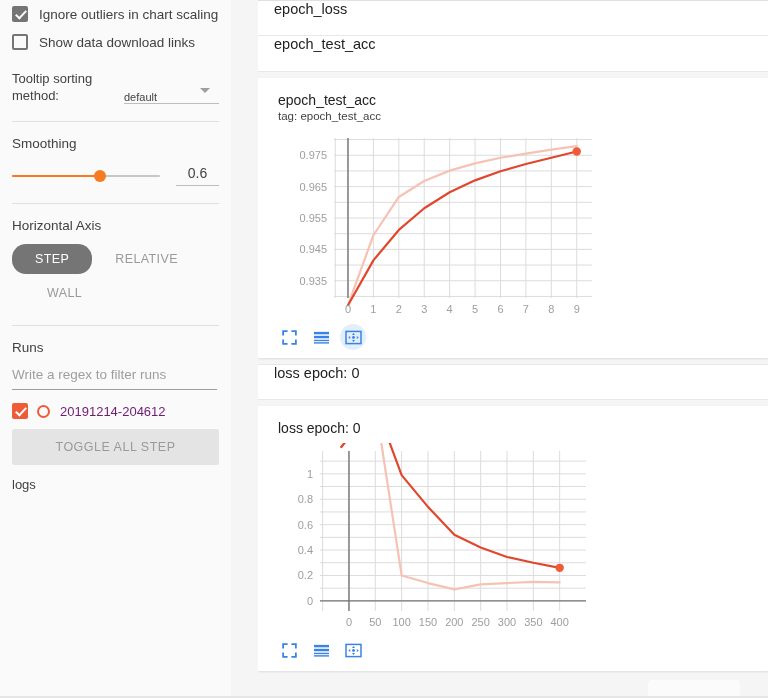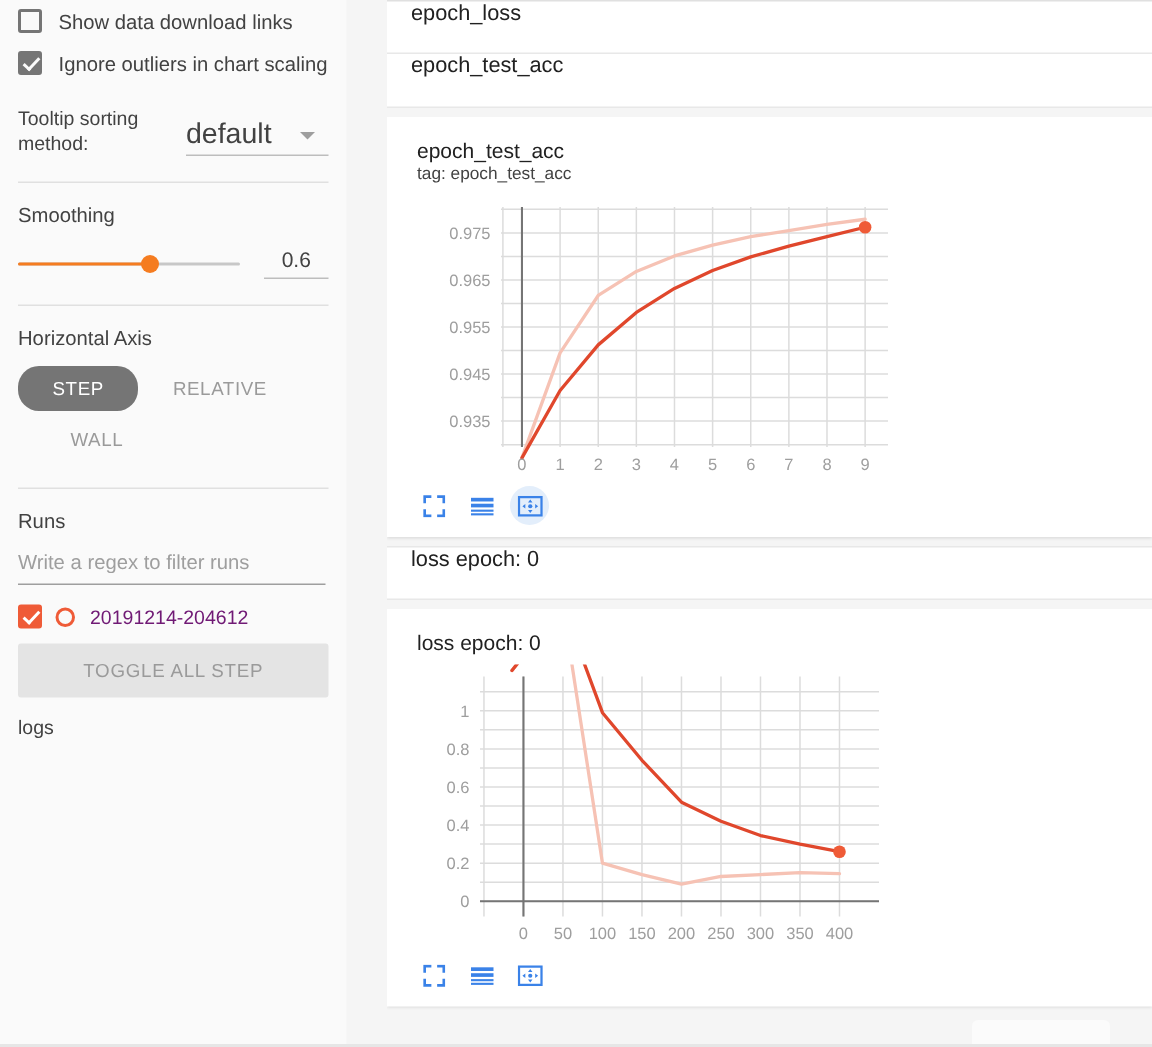--- a/index.html
+++ b/index.html
@@ -77,24 +77,24 @@
     flex: 0 0 auto;
   }
   .dropdown {
     flex: 1 1 auto;
     margin-top: 8px;
     position: relative;
     border-bottom: 1px solid #bdbdbd;
     height: 25px;
   }
   .dd-value {
-    font-size: 19px;
-    color: #424242;
-    position: absolute;
-    left: 0; top: 1px;
+    font-size: 11px;
+    color: #424242;
+    position: absolute;
+    left: 0; top: 13px;
   }
   .dd-arrow {
     position: absolute;
     right: 9px; top: 10px;
     width: 0; height: 0;
     border-left: 5px solid transparent;
     border-right: 5px solid transparent;
     border-top: 5px solid #9e9e9e;
   }
 
@@ -330,27 +330,27 @@
   }
 </style>
 </head>
 <body>
 
 <div id="app">
 
   <div class="sidebar">
 
     <div class="check-row">
+      <span class="cbox checked"></span>
+      <span class="check-label">Ignore outliers in chart scaling</span>
+    </div>
+
+    <div class="check-row">
       <span class="cbox"></span>
       <span class="check-label">Show data download links</span>
-    </div>
-
-    <div class="check-row">
-      <span class="cbox checked"></span>
-      <span class="check-label">Ignore outliers in chart scaling</span>
     </div>
 
     <div class="tooltip-row">
       <div class="tooltip-label">Tooltip sorting method:</div>
       <div class="dropdown">
         <span class="dd-value">default</span>
         <span class="dd-arrow"></span>
       </div>
     </div>
 

